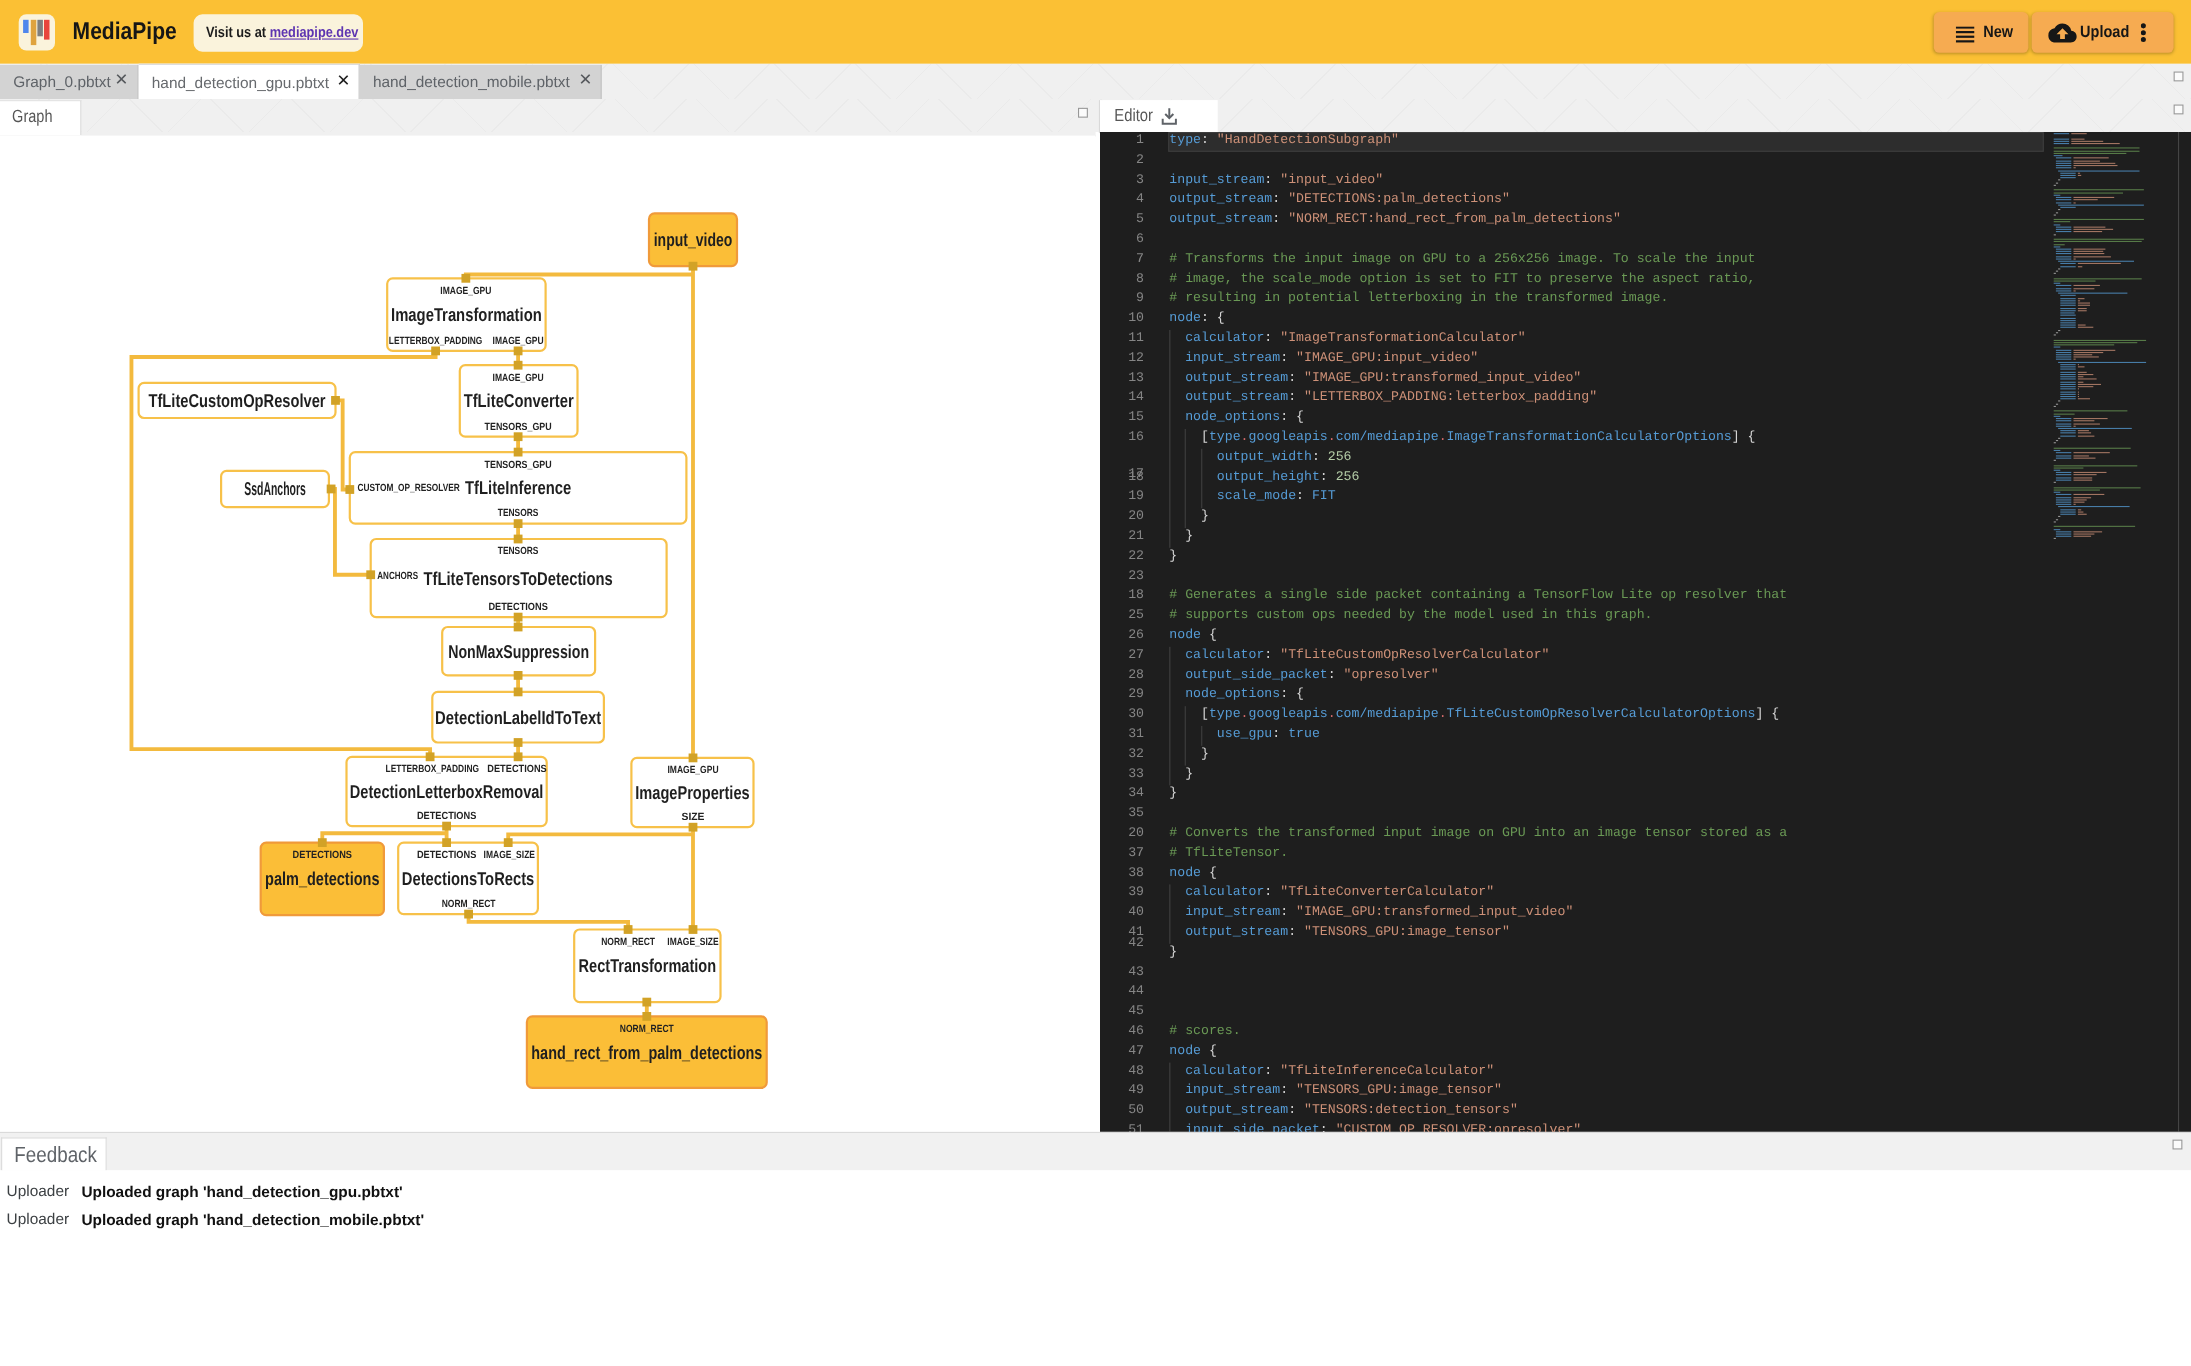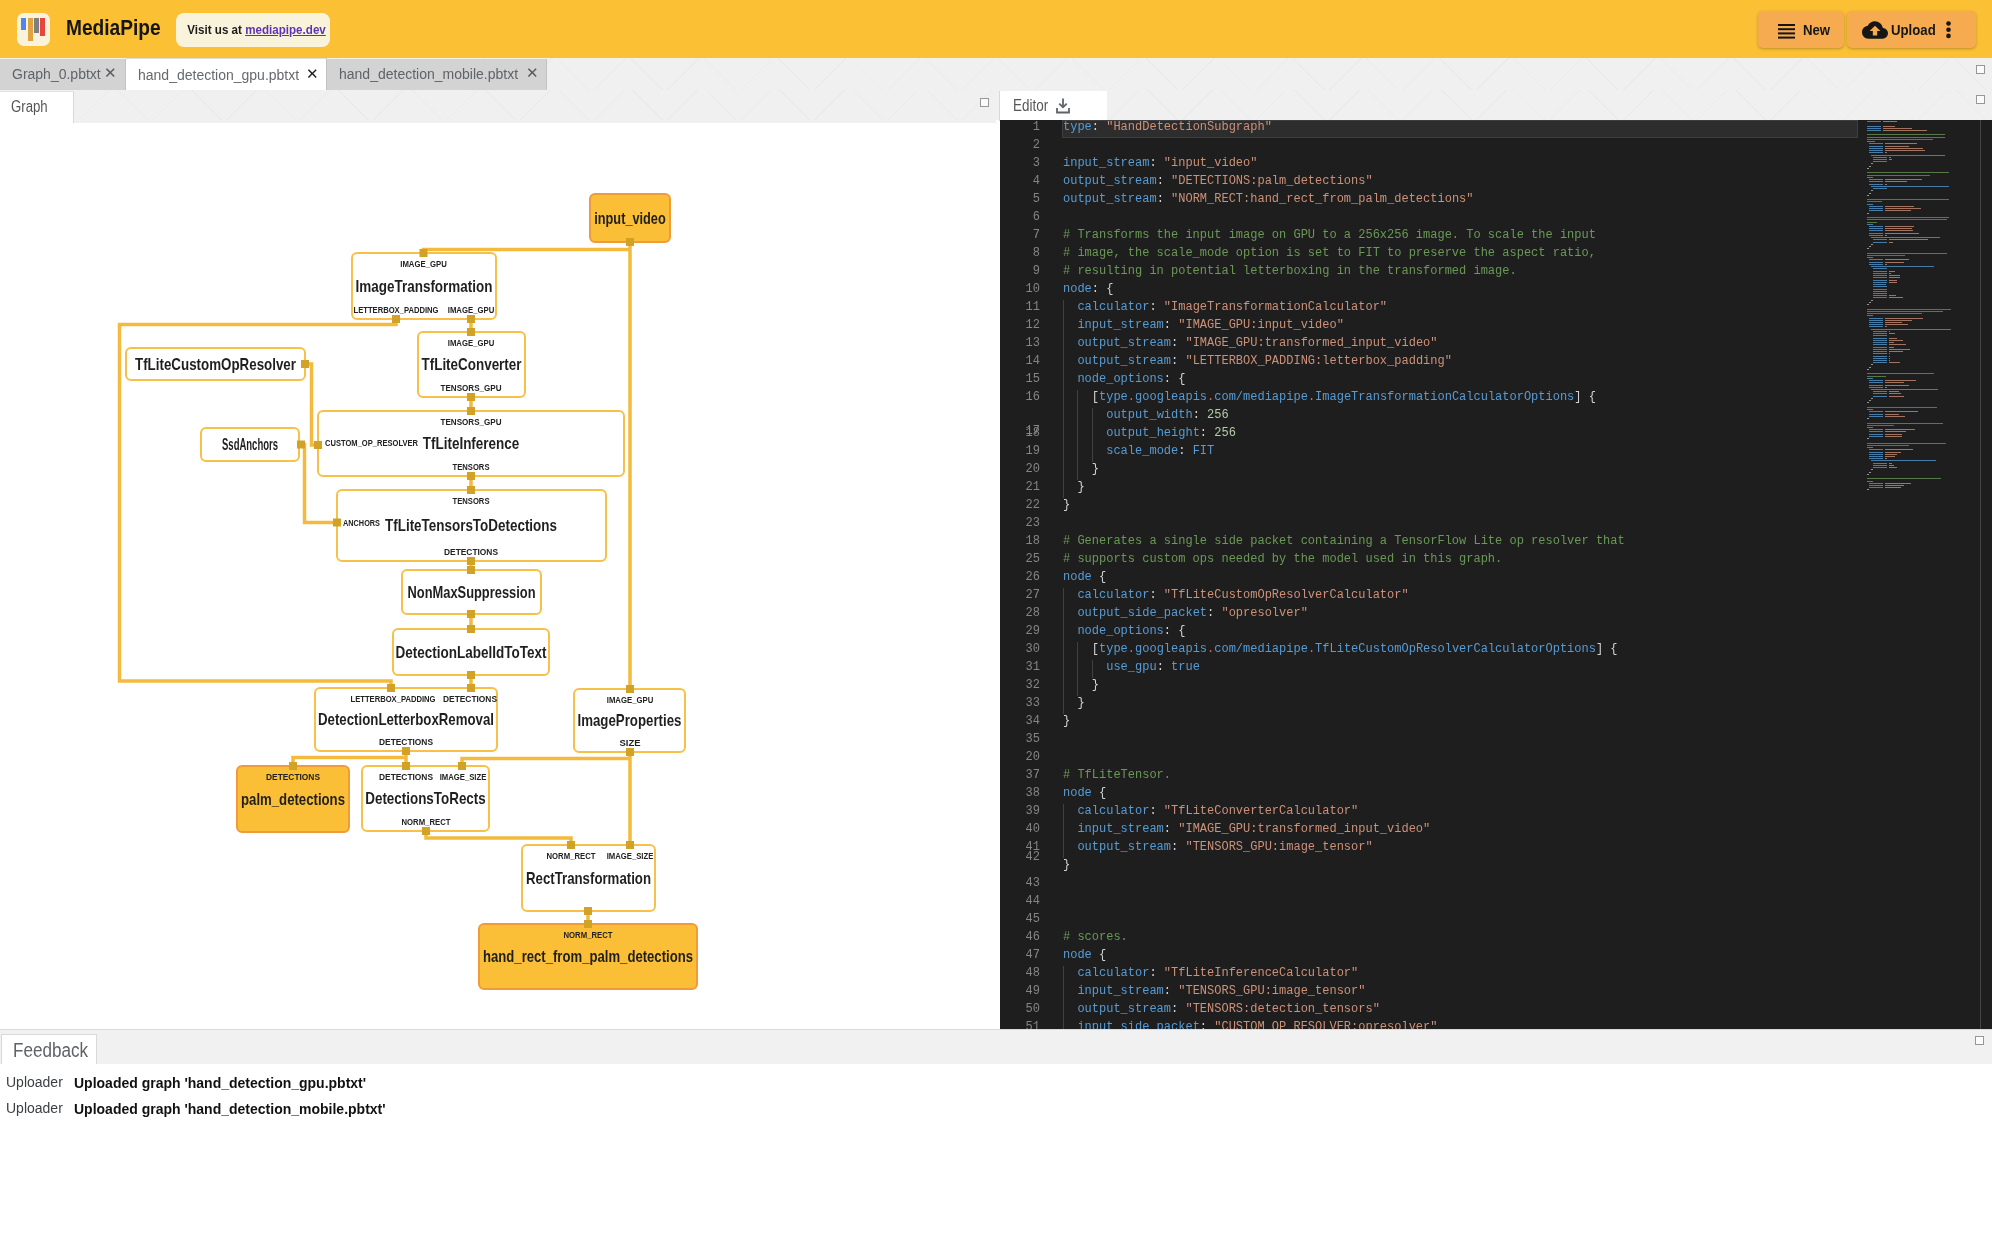--- a/index.html
+++ b/index.html
@@ -251,20 +251,21 @@
     <div class="cl" style="top:540px">      <span style="color:#569cd6">use_gpu</span><span style="color:#d4d4d4">:</span> <span style="color:#569cd6">true</span></div>
     <div class="gl" style="top:558px">32</div>
     <div class="cl" style="top:558px"><span style="color:#d4d4d4">    }</span></div>
     <div class="gl" style="top:576px">33</div>
     <div class="cl" style="top:576px"><span style="color:#d4d4d4">  }</span></div>
     <div class="gl" style="top:594px">34</div>
     <div class="cl" style="top:594px"><span style="color:#d4d4d4">}</span></div>
     <div class="gl" style="top:612px">35</div>
     <div class="cl" style="top:612px"><span style="color:#d4d4d4"></span></div>
     <div class="gl" style="top:630px">20</div>
+    <div class="cl" style="top:630px"><span style="color:#6a9955"># Converts the transformed input image on GPU into an image tensor stored as a</span></div>
     <div class="gl" style="top:648px">37</div>
     <div class="cl" style="top:648px"><span style="color:#6a9955"># TfLiteTensor.</span></div>
     <div class="gl" style="top:666px">38</div>
     <div class="cl" style="top:666px"><span style="color:#569cd6">node</span> <span style="color:#d4d4d4">{</span></div>
     <div class="gl" style="top:684px">39</div>
     <div class="cl" style="top:684px">  <span style="color:#569cd6">calculator</span><span style="color:#d4d4d4">:</span> <span style="color:#ce9178">"TfLiteConverterCalculator"</span></div>
     <div class="gl" style="top:702px">40</div>
     <div class="cl" style="top:702px">  <span style="color:#569cd6">input_stream</span><span style="color:#d4d4d4">:</span> <span style="color:#ce9178">"IMAGE_GPU:transformed_input_video"</span></div>
     <div class="gl" style="top:720px">41</div>
     <div class="cl" style="top:720px">  <span style="color:#569cd6">output_stream</span><span style="color:#d4d4d4">:</span> <span style="color:#ce9178">"TENSORS_GPU:image_tensor"</span></div>

